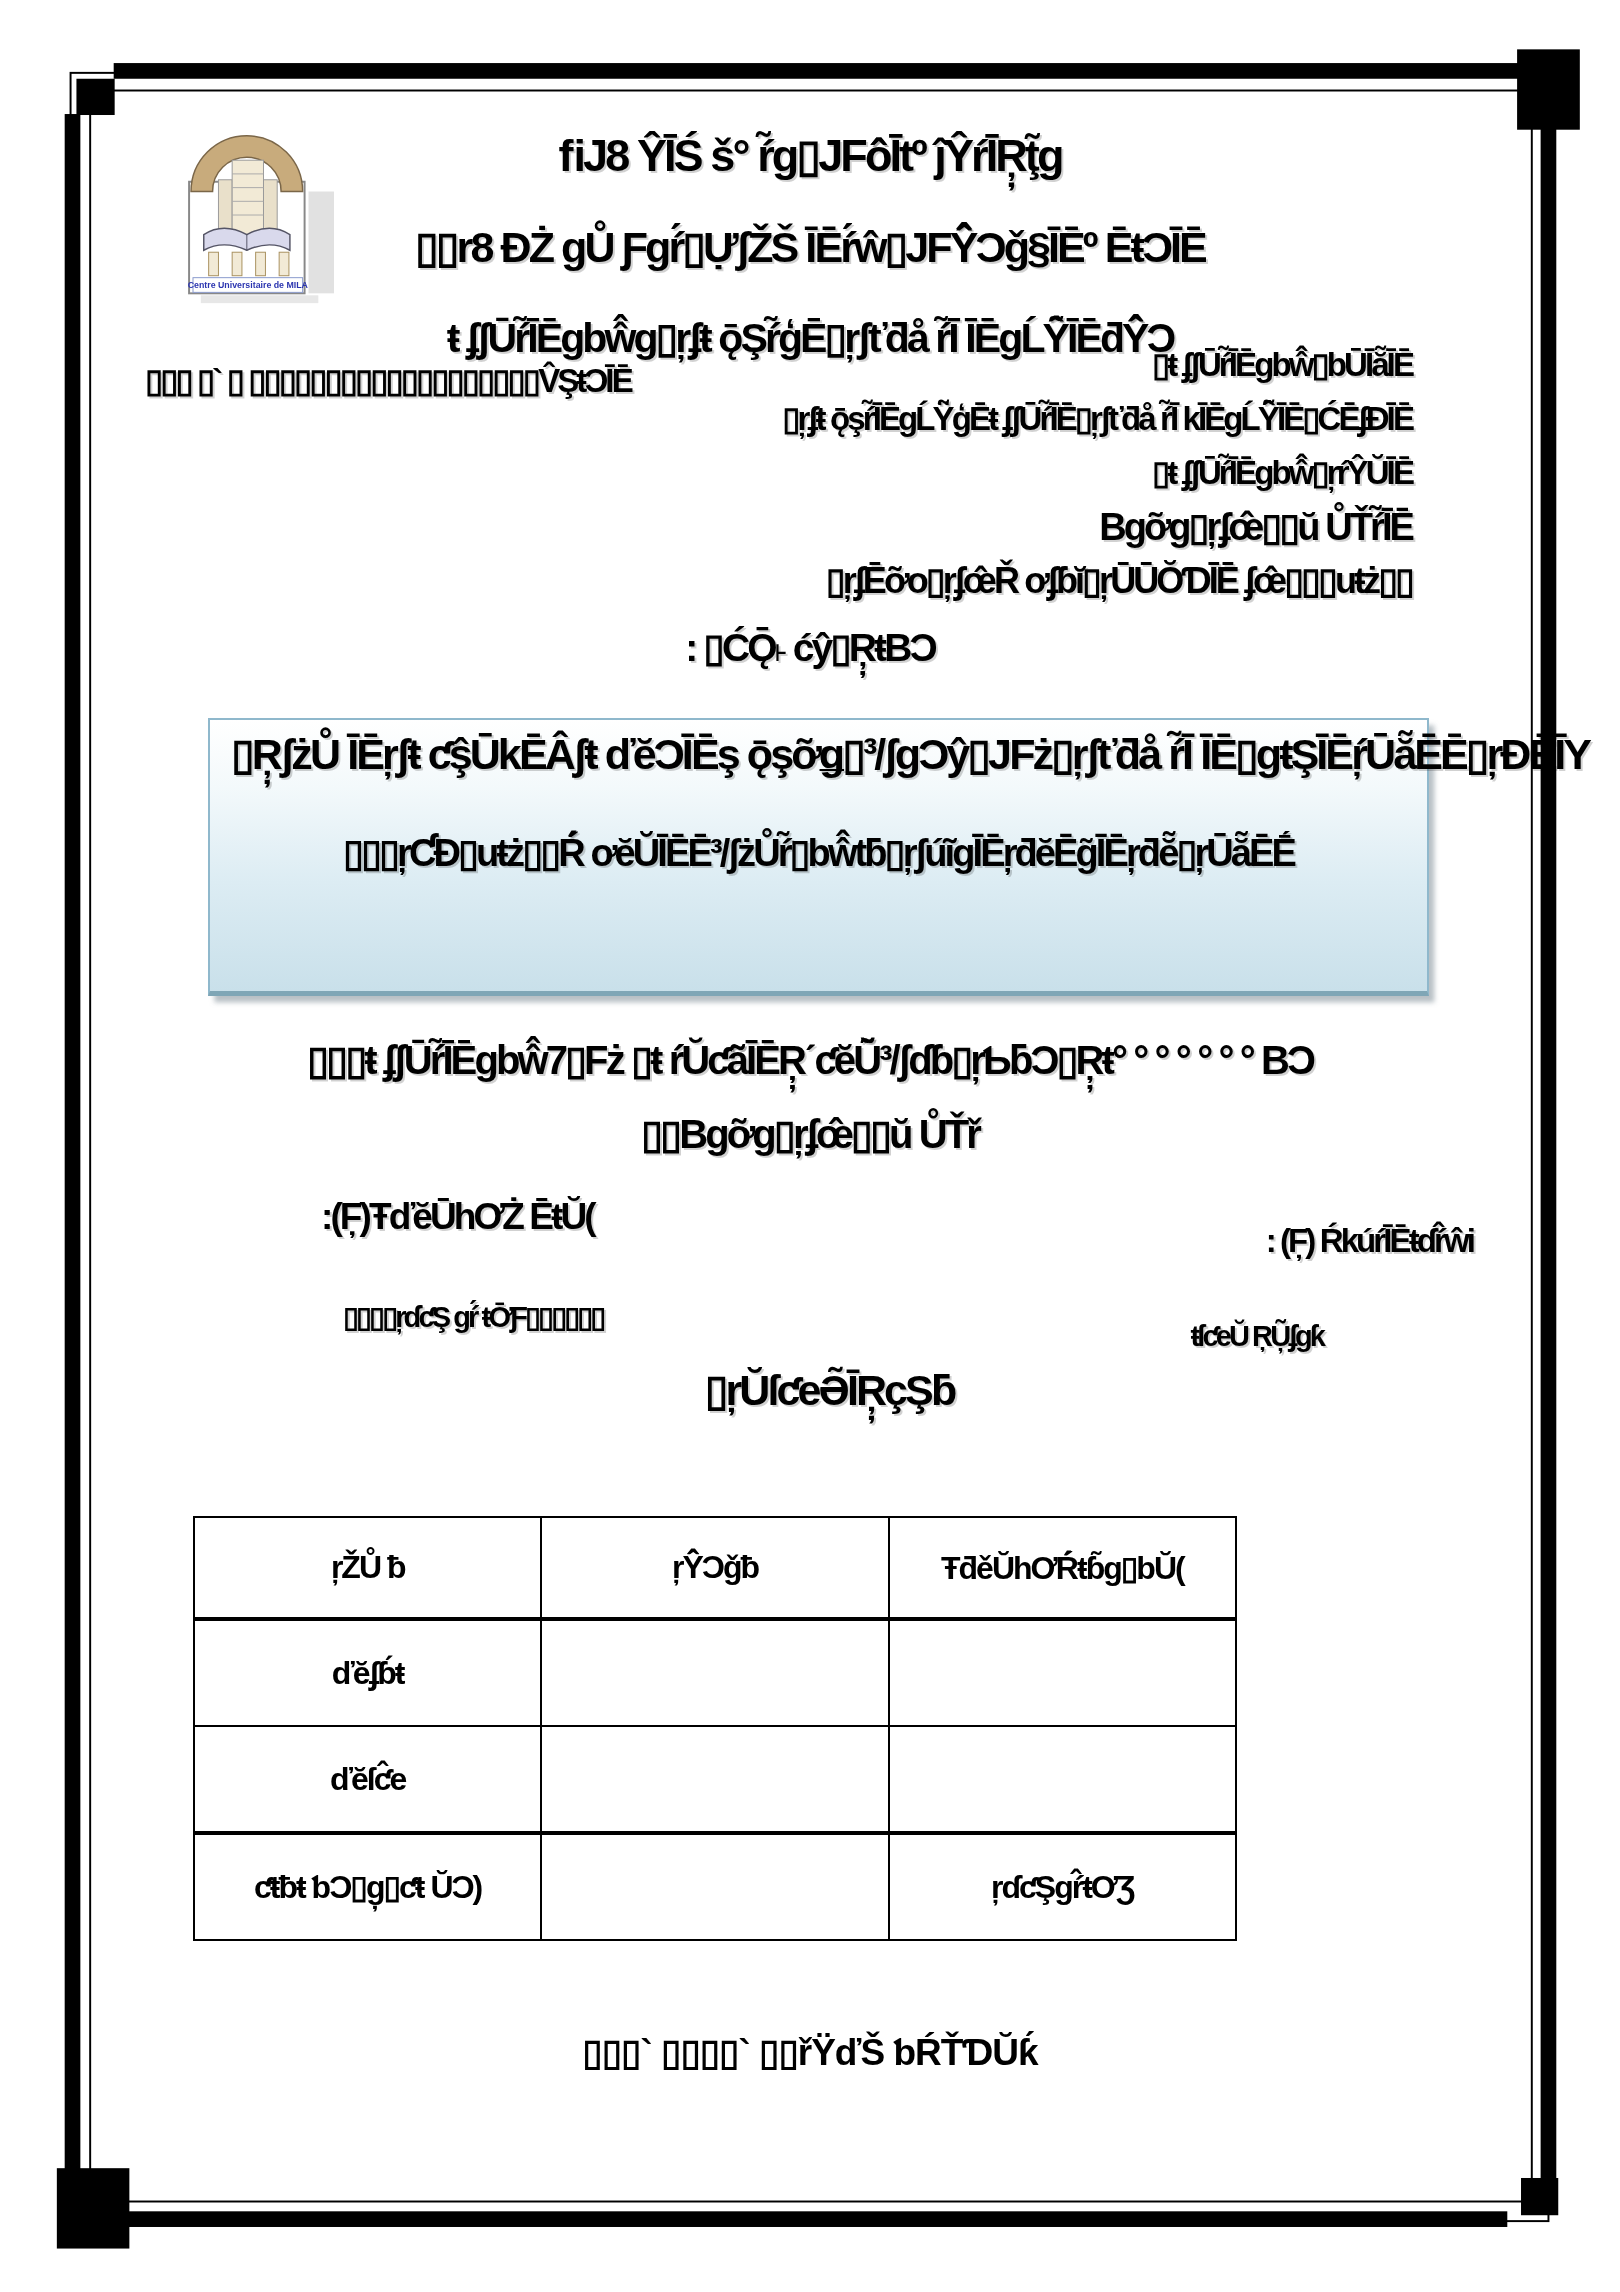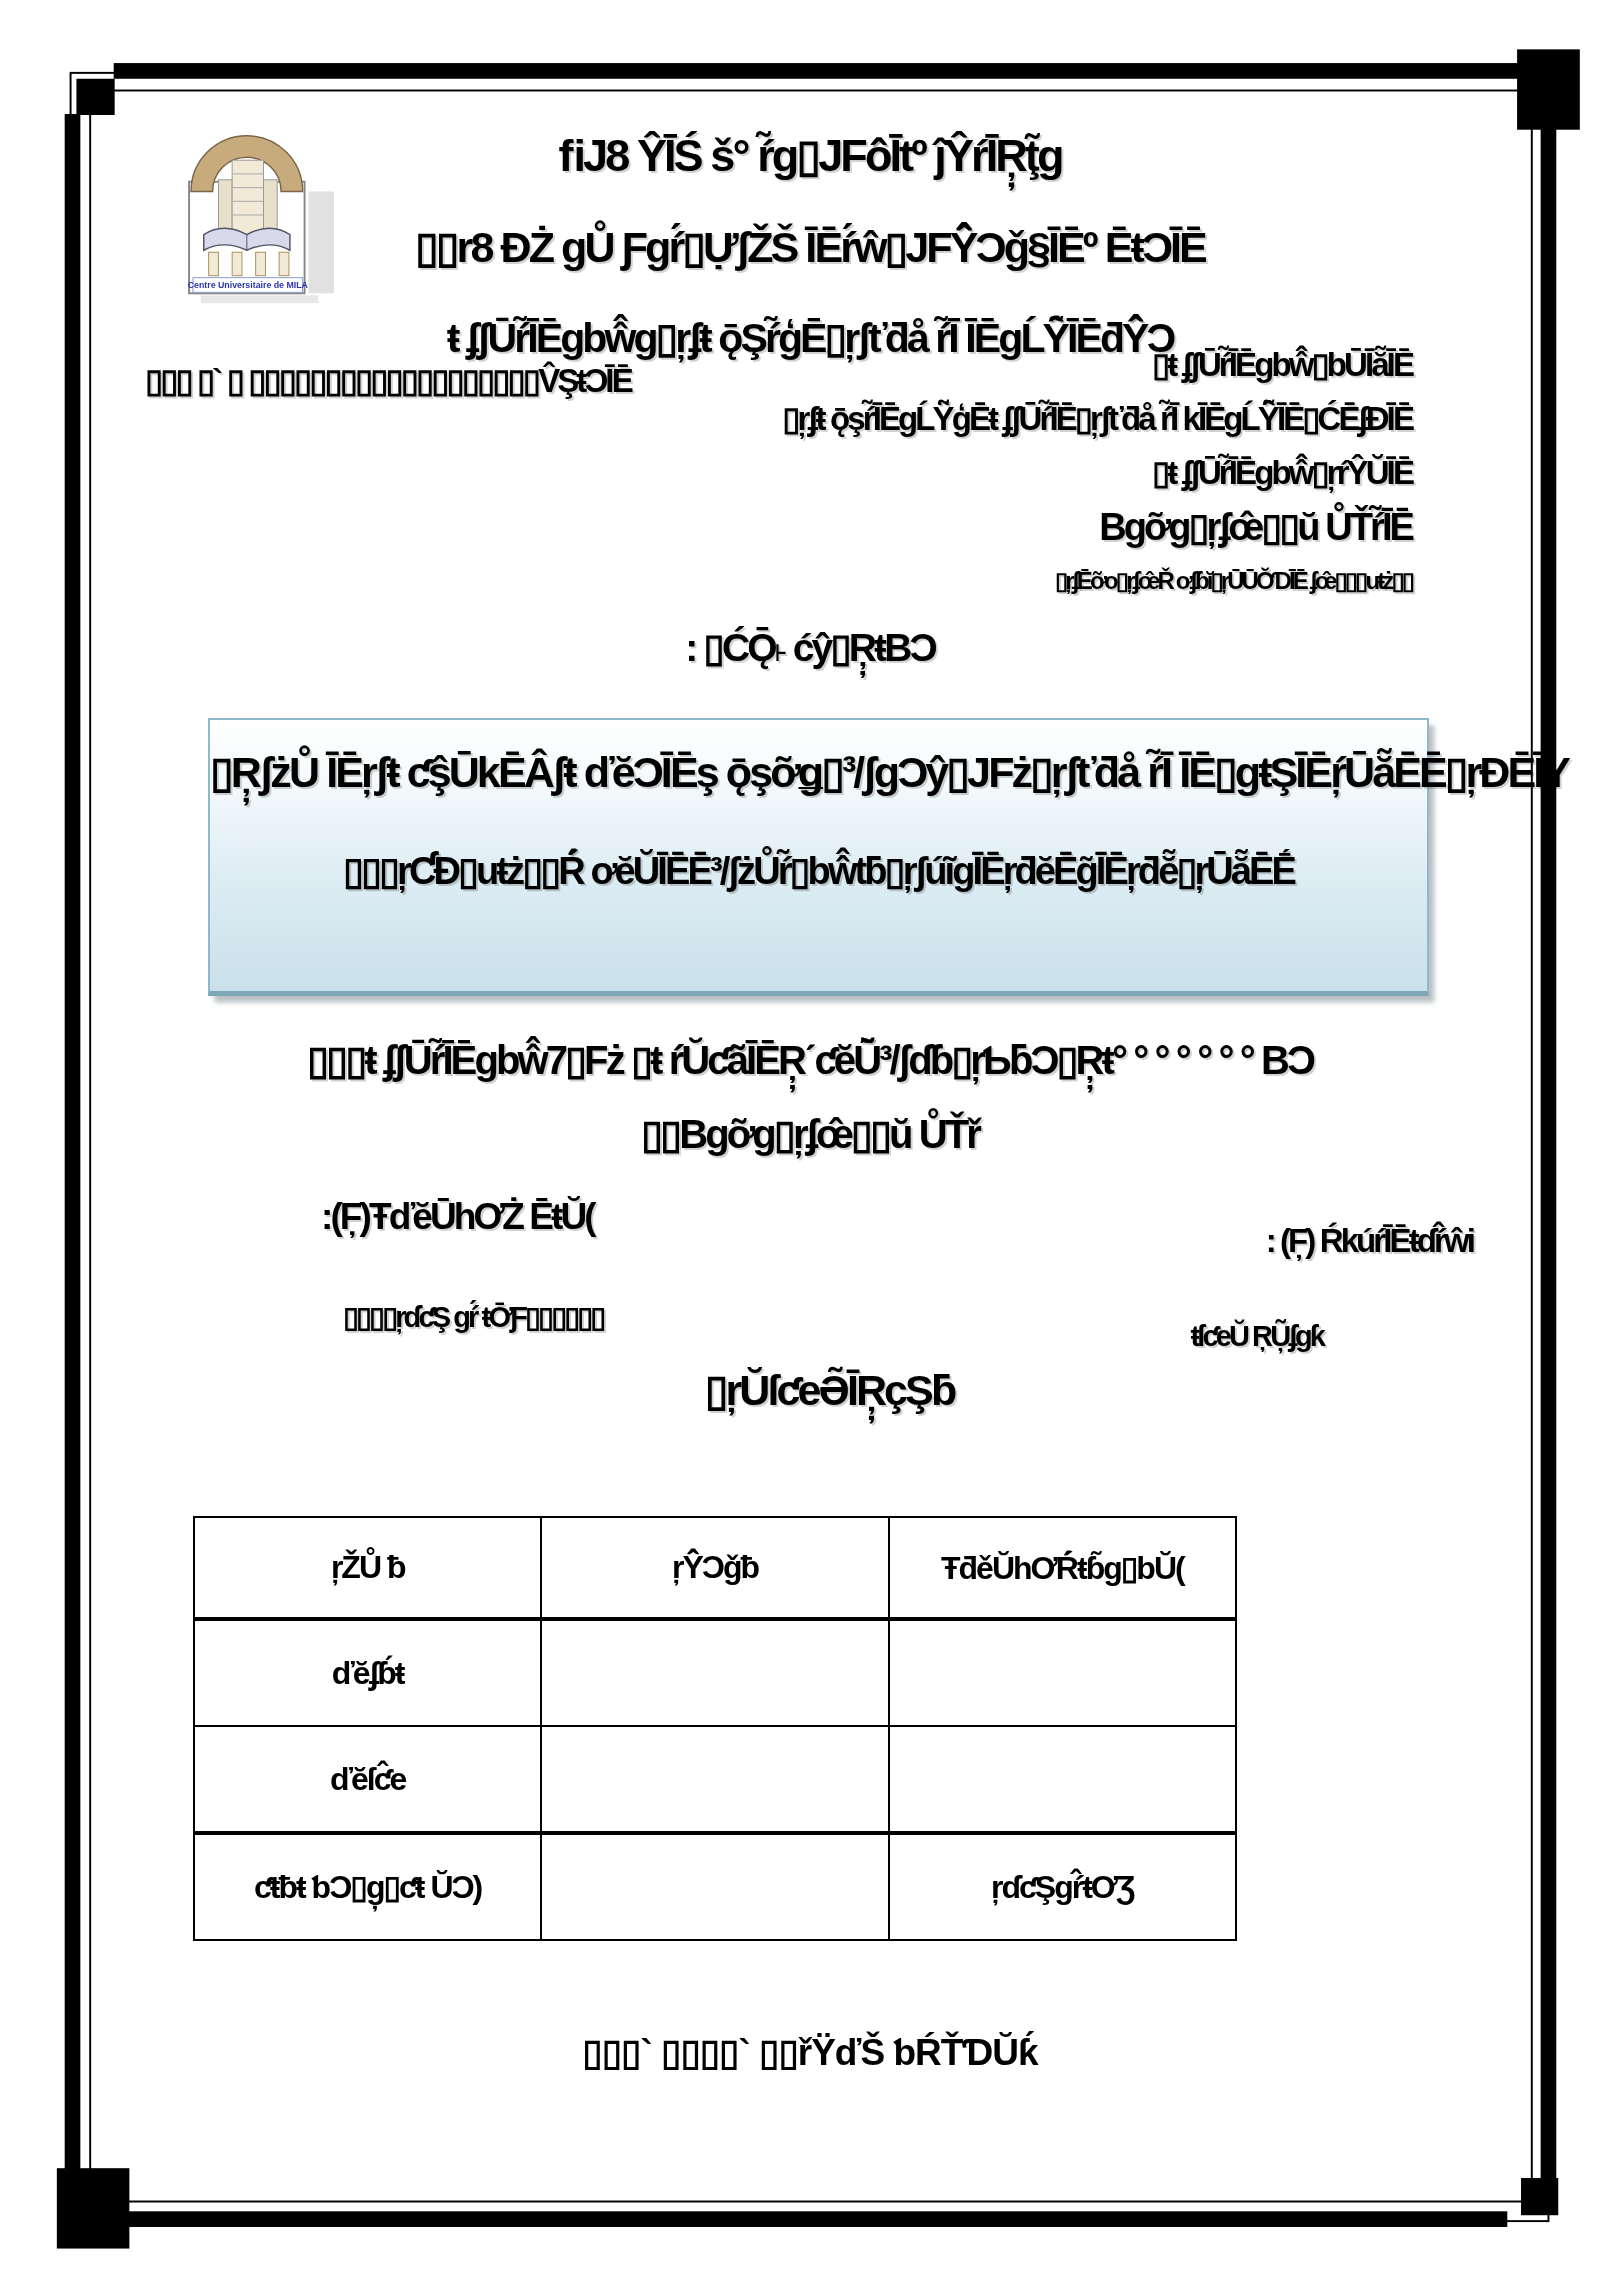--- a/index.html
+++ b/index.html
@@ -13,30 +13,30 @@
     font-weight:bold;letter-spacing:-2.9px;white-space:nowrap;
     text-shadow:2px 2px 0 rgba(0,0,0,0.18);
   }
   .center{left:0;right:0;text-align:center;}
   .hl1{top:129px;font-size:45px;}
   .hl2{top:222px;font-size:43px;}
   .hl3{top:314px;font-size:41px;}
   .left-line{top:361px;left:145px;font-size:33px;}
   .right-block{top:338px;right:208px;text-align:right;font-size:33px;line-height:54px;}
   .right-block .rb4{font-size:38px;}
-  .right-block .rb5{font-size:24px;}
+  .right-block .rb5{font-size:36px;}
   .request-line{top:625px;font-size:39px;}
   .notice{
     top:718px;left:208px;width:1217px;height:271px;
     border:2.9px solid #8fb8cc;border-bottom-width:5.9px;border-bottom-color:#7fa6b6;
     background:linear-gradient(180deg,#ffffff 0%,#f3f9fb 25%,#dcecf3 60%,#c9e0ea 100%);
     box-shadow:5.9px 6.9px 4.9px rgba(125,140,150,0.55);
     text-align:center;
   }
-  .notice .nl1{margin-top:27px;font-size:43px;}
+  .notice .nl1{margin-top:9px;font-size:43px;padding-left:21px;}
   .notice .nl2{margin-top:52px;font-size:38px;}
   .mid1{top:1037px;font-size:40px;}
   .mid2{top:1111px;font-size:40px;}
   .sig-left{top:1196px;left:321px;font-size:37px;}
   .sig-right{top:1222px;right:147px;font-size:33px;}
   .note-left{top:1300px;left:343px;font-size:29px;}
   .note-right{top:1320px;right:297px;font-size:29px;margin-left:20px;}
   .section-title{top:1365px;font-size:43px;padding-left:39px;}
   table.doc-table{
     position:absolute;top:1516px;left:193px;width:1044px;

